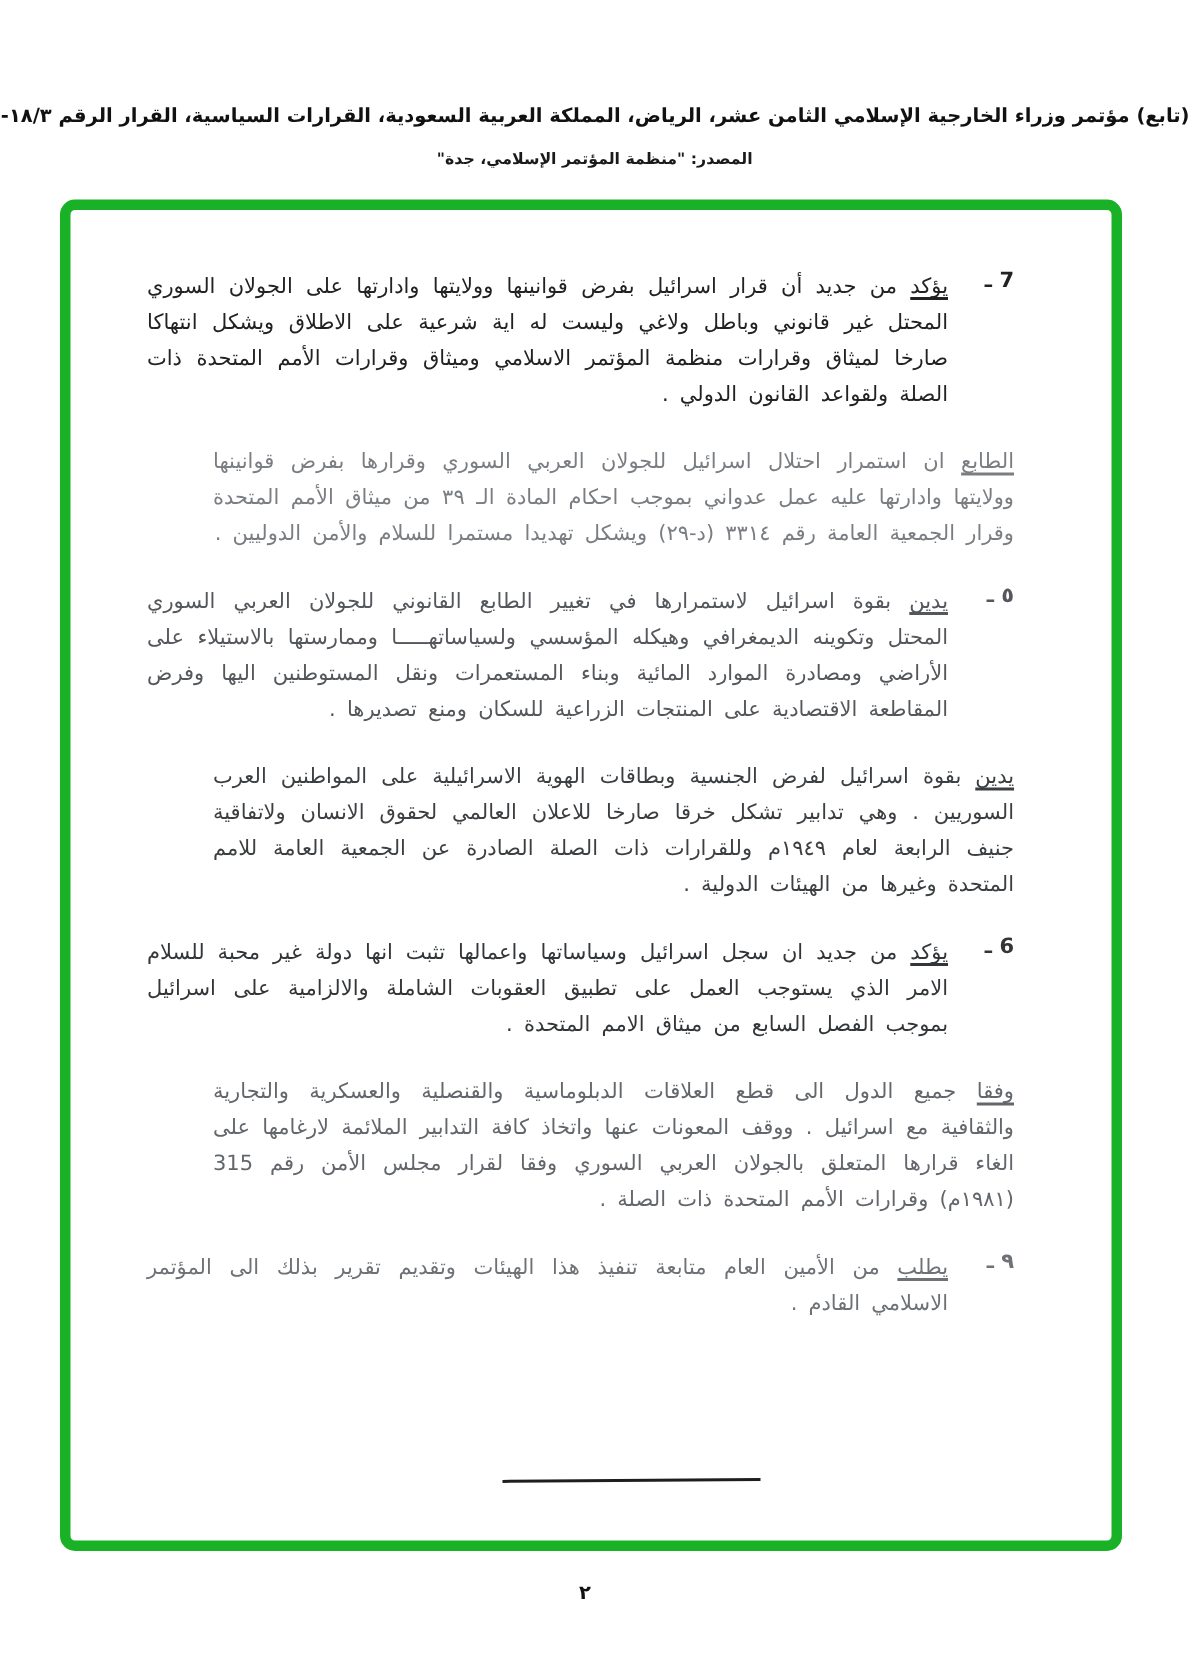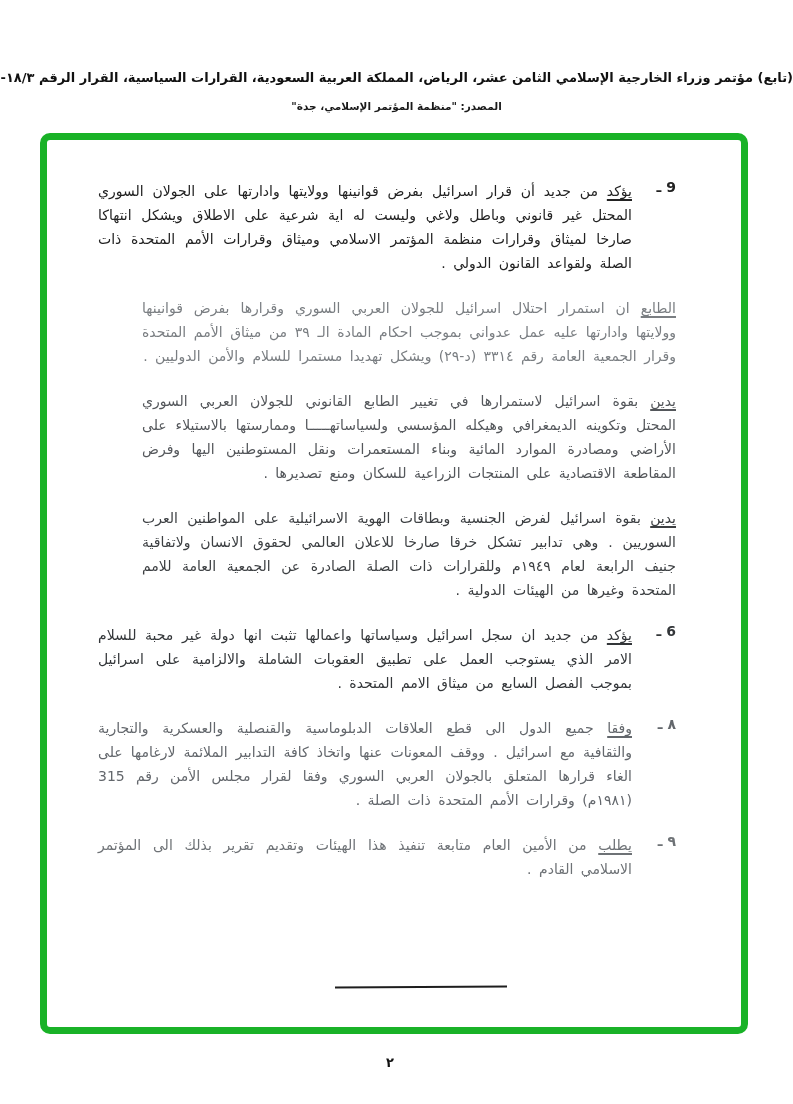--- a/index.html
+++ b/index.html
@@ -72,43 +72,43 @@
 <body>
 
 <div class="hdr-title">(تابع)  مؤتمر وزراء الخارجية الإسلامي الثامن عشر، الرياض، المملكة العربية السعودية، القرارات السياسية، القرار الرقم ١٨/٣-س</div>
 <div class="hdr-source">المصدر:  "منظمة المؤتمر الإسلامي، جدة"</div>
 
 <div class="frame"></div>
 
 <div class="content">
 
   <div class="item i3">
-    <div class="num">9 ـ</div>
+    <div class="num">7 ـ</div>
     <p class="txt"><span class="lead">يؤكد</span> <span>من جديد أن قرار اسرائيل بفرض قوانينها وولايتها وادارتها على الجولان السوري المحتل غير قانوني وباطل ولاغي وليست له اية شرعية على الاطلاق ويشكل انتهاكا صارخا لميثاق وقرارات منظمة المؤتمر الاسلامي وميثاق وقرارات الأمم المتحدة ذات الصلة ولقواعد القانون الدولي .</span></p>
   </div>
 
   <div class="item i4">
     <p class="txt"><span class="lead">الطابع</span> <span>ان استمرار احتلال اسرائيل للجولان العربي السوري وقرارها بفرض قوانينها وولايتها وادارتها عليه عمل عدواني بموجب احكام المادة الـ ٣٩ من ميثاق الأمم المتحدة وقرار الجمعية العامة رقم ٣٣١٤ (د-٢٩) ويشكل تهديدا مستمرا للسلام والأمن الدوليين .</span></p>
   </div>
 
   <div class="item i5">
+    <div class="num">٥ ـ</div>
     <p class="txt"><span class="lead">يدين</span> <span>بقوة اسرائيل لاستمرارها في تغيير الطابع القانوني للجولان العربي السوري المحتل وتكوينه الديمغرافي وهيكله المؤسسي ولسياساتهـــــا وممارستها بالاستيلاء على الأراضي ومصادرة الموارد المائية وبناء المستعمرات ونقل المستوطنين اليها وفرض المقاطعة الاقتصادية على المنتجات الزراعية للسكان ومنع تصديرها .</span></p>
   </div>
 
   <div class="item i6">
     <p class="txt"><span class="lead">يدين</span> <span>بقوة اسرائيل لفرض الجنسية وبطاقات الهوية الاسرائيلية على المواطنين العرب السوريين . وهي تدابير تشكل خرقا صارخا للاعلان العالمي لحقوق الانسان ولاتفاقية جنيف الرابعة لعام ١٩٤٩م وللقرارات ذات الصلة الصادرة عن الجمعية العامة للامم المتحدة وغيرها من الهيئات الدولية .</span></p>
   </div>
 
   <div class="item i7">
     <div class="num">6 ـ</div>
     <p class="txt"><span class="lead">يؤكد</span> <span>من جديد ان سجل اسرائيل وسياساتها واعمالها تثبت انها دولة غير محبة للسلام الامر الذي يستوجب العمل على تطبيق العقوبات الشاملة والالزامية على اسرائيل بموجب الفصل السابع من ميثاق الامم المتحدة .</span></p>
   </div>
 
   <div class="item i8">
-    <div class="num">٨ ـ</div>
     <p class="txt"><span class="lead">وفقا</span> <span>جميع الدول الى قطع العلاقات الدبلوماسية والقنصلية والعسكرية والتجارية والثقافية مع اسرائيل . ووقف المعونات عنها واتخاذ كافة التدابير الملائمة لارغامها على الغاء قرارها المتعلق بالجولان العربي السوري وفقا لقرار مجلس الأمن رقم 315 (١٩٨١م) وقرارات الأمم المتحدة ذات الصلة .</span></p>
   </div>
 
   <div class="item i9">
     <div class="num">٩ ـ</div>
     <p class="txt"><span class="lead">يطلب</span> <span>من الأمين العام متابعة تنفيذ هذا الهيئات وتقديم تقرير بذلك الى المؤتمر الاسلامي القادم .</span></p>
   </div>
 
 </div>
 

